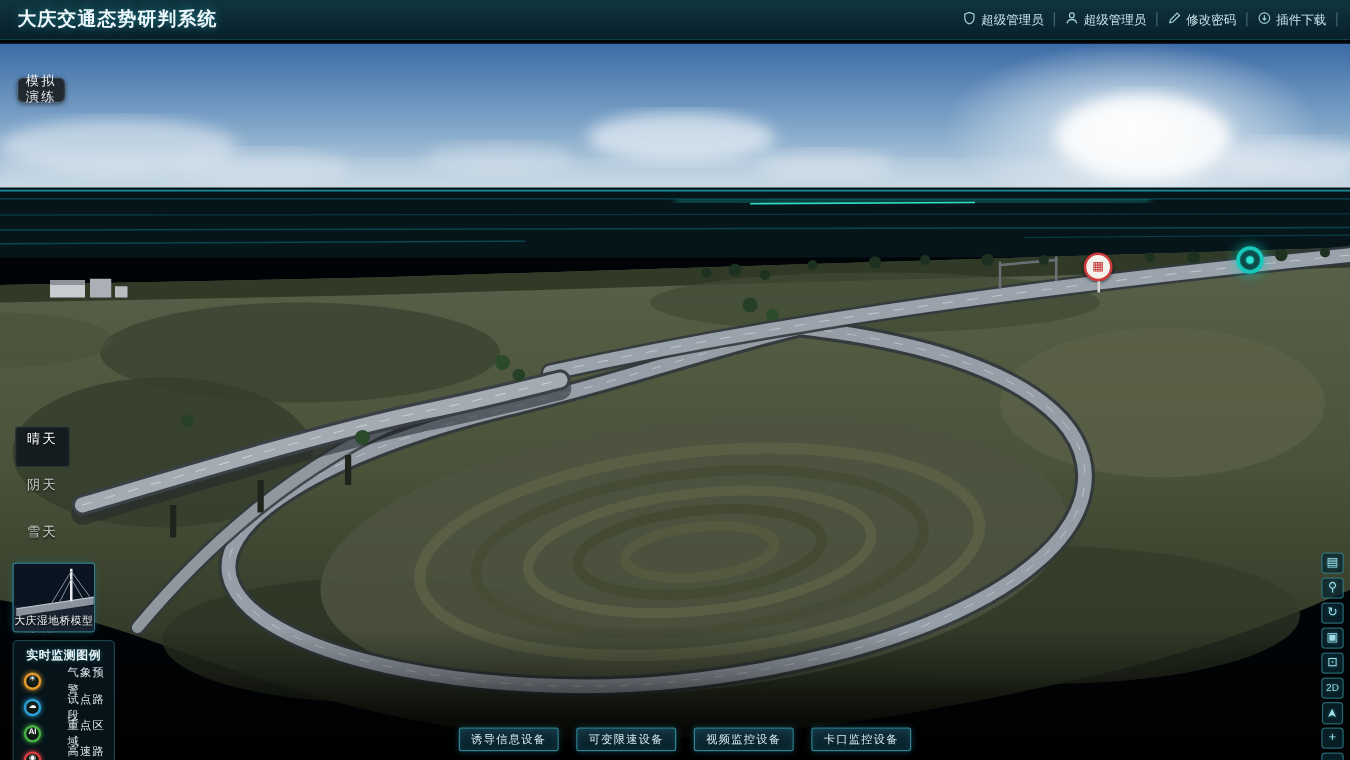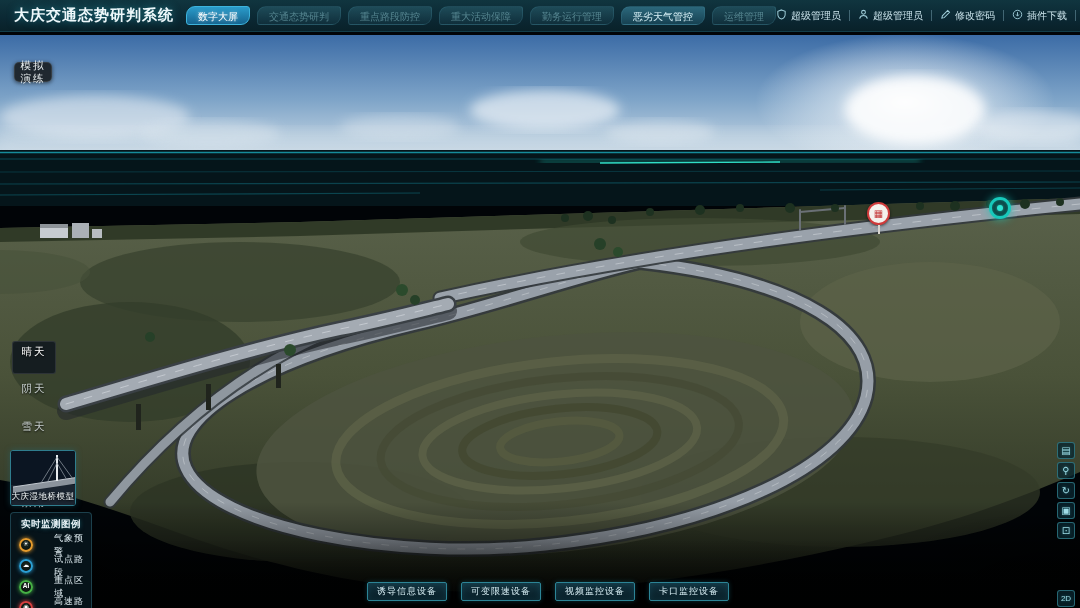--- a/index.html
+++ b/index.html
@@ -3,21 +3,21 @@
 <meta charset="utf-8">
 <style>
   * { margin:0; padding:0; box-sizing:border-box; }
   html,body { background:#000; }
   body { font-family:"Liberation Sans","DejaVu Sans",sans-serif; }
   #app { position:relative; width:1080px; height:608px; background:#010407; overflow:hidden; }
 
   
   .header { position:absolute; top:0; left:0; width:1080px; height:32px;
     background:linear-gradient(180deg,#10353f 0%,#0b2833 60%,#092129 100%);
-    border-bottom:1px solid #123d49; display:flex; align-items:center; z-index:30; }
+    border-bottom:1px solid #123d49; display:flex; align-items:center; z-index:30;font-family:Liberation Mono, monospace; }
   .app-title { margin-left:14px; font-size:15px; font-weight:bold; color:#eef8fb;
     letter-spacing:1px; text-shadow:0 0 8px rgba(45,190,210,.55); white-space:nowrap; }
   .tabs { display:flex; margin-left:12px; gap:7px; }
   .tab { height:19px; line-height:19px; padding:0 11px; font-size:10px; border-radius:9px 3px 9px 3px;
     color:rgba(150,208,218,.48); cursor:pointer; white-space:nowrap;
     background:linear-gradient(180deg,rgba(46,102,118,.50),rgba(22,58,72,.50));
     border:1px solid rgba(70,140,158,.25); }
   .tab.active { background:linear-gradient(180deg,#2a9ccb,#15648f);
     color:#ffffff; border-color:#3db4dd; text-shadow:0 0 4px rgba(255,255,255,.5); }
   .tab.bright { color:#d9f2f8; background:linear-gradient(180deg,rgba(52,118,140,.8),rgba(26,74,92,.8)); }
@@ -82,21 +82,21 @@
     color:#d6edf3; text-align:center; cursor:pointer; border-radius:2px;
     background:linear-gradient(180deg,rgba(20,56,70,.88),rgba(10,34,44,.88));
     border:1px solid #2c8496; box-shadow:0 0 5px rgba(30,130,150,.35), inset 0 0 6px rgba(40,150,170,.18); }
 
   
   .map-tools { position:absolute; right:5px; top:410px; display:flex; flex-direction:column; gap:3px; z-index:10; }
   .tool-btn { width:18px; height:17px; border-radius:3px; cursor:pointer;
     background:rgba(10,38,48,.78); border:1px solid rgba(64,164,180,.55);
     color:#9fdce6; font-size:10px; display:flex; align-items:center; justify-content:center;
     text-shadow:0 0 3px rgba(60,200,220,.5); }
-  .tool-btn.small-text { font-size:8px; letter-spacing:0;margin-top:48px; }
+  .tool-btn.small-text { font-size:8px; letter-spacing:0; }
 
   
   .marker-checkpoint { position:absolute; left:867px; top:170px; z-index:8; cursor:pointer; }
   .marker-checkpoint .disc { width:23px; height:23px; border-radius:50%; background:#f4f1ec;
     border:2px solid #cf3b3b; display:flex; align-items:center; justify-content:center;
     color:#c23232; font-size:10px; box-shadow:0 1px 3px rgba(0,0,0,.6); }
   .marker-checkpoint .pole { width:2px; height:9px; background:#d8d5cf; margin:0 auto; }
   .marker-beacon { position:absolute; left:989px; top:165px; width:22px; height:22px; z-index:8;
     border-radius:50%; background:#0b2f31; border:3px solid #17c9bb; cursor:pointer;
     box-shadow:0 0 10px rgba(23,201,187,.8), inset 0 0 4px rgba(23,201,187,.6);
@@ -104,29 +104,20 @@
   .marker-beacon .core { width:6px; height:6px; border-radius:50%; background:#2be7d8;
     background:#2de4d2; box-shadow:0 0 4px #2de4d2; }
 </style>
 </head>
 <body>
 
 <div id="app">
 
   <div class="header">
     <div class="app-title">大庆交通态势研判系统</div>
-    <div class="tabs">
-      <div class="tab active">数字大屏</div>
-      <div class="tab">交通态势研判</div>
-      <div class="tab">重点路段防控</div>
-      <div class="tab">重大活动保障</div>
-      <div class="tab">勤务运行管理</div>
-      <div class="tab bright">恶劣天气管控</div>
-      <div class="tab">运维管理</div>
-    </div>
     <div class="user-area">
       <div class="user-item">
         <span>
           <svg width="11" height="11" viewBox="0 0 12 12">
               <path d="M6 1l4 1.6v3C10 8.4 8.3 10.2 6 11 3.7 10.2 2 8.4 2 5.6v-3L6 1z" fill="none" stroke="#9fcdd9" stroke-width="1.1"></path>
             </svg>
         </span>
         <span>超级管理员</span>
       </div>
       <div class="u-divider"></div>

